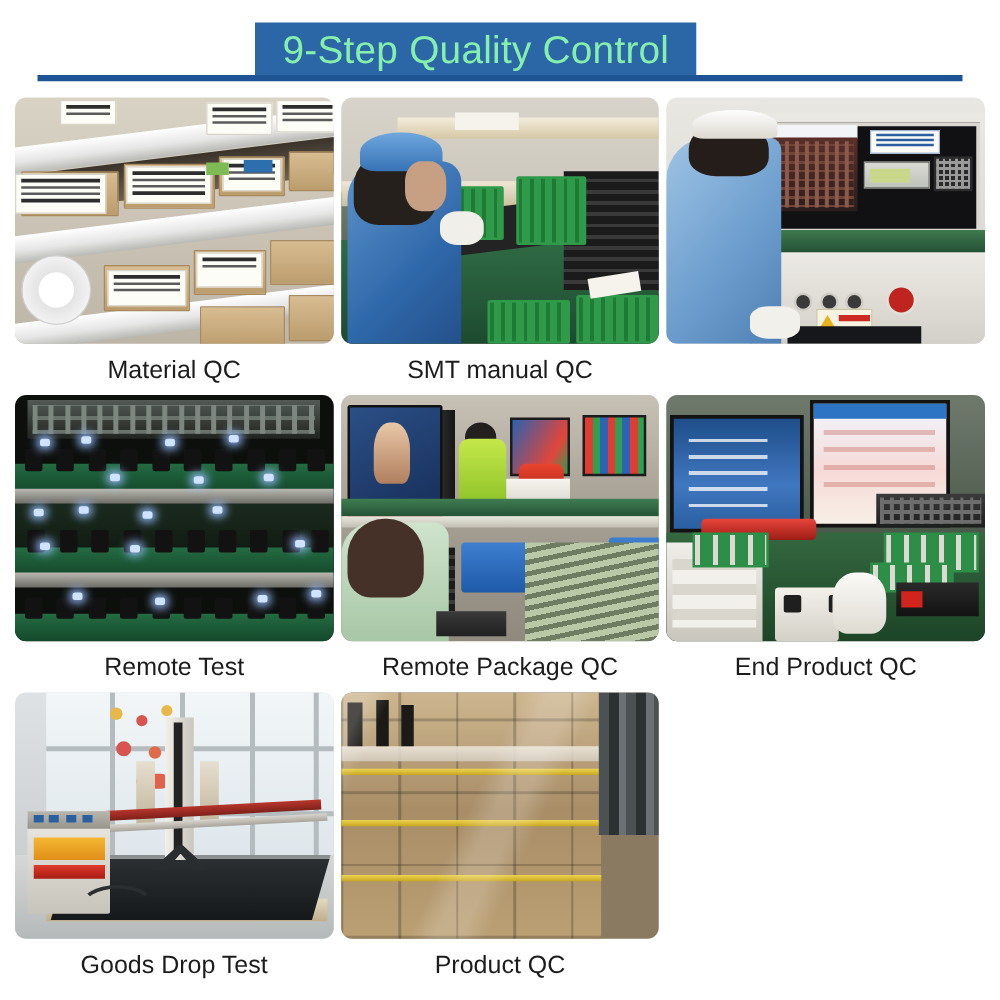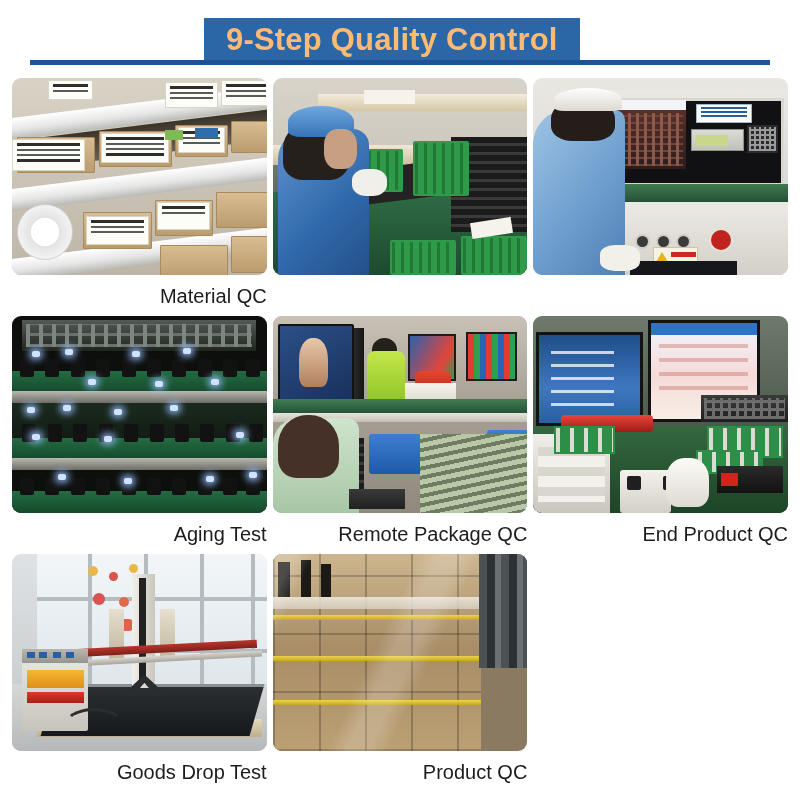--- a/index.html
+++ b/index.html
@@ -21,40 +21,40 @@
   }
   .title-banner{
     position:absolute;left:204px;top:18px;
     height:42px;
     padding:0 22px;
     background:#2b66a6;
     display:flex;align-items:center;justify-content:center;
     box-sizing:border-box;
   }
   .title-banner span{
-    color:#fdba74;
+    color:#86efac;
     font-size:31px;
-    font-weight:bold;
+    font-weight:normal;
     letter-spacing:.2px;
     white-space:nowrap;
     line-height:1;
   }
 
   
   .grid{
     position:absolute;left:0;top:78px;width:800px;height:722px;
     display:grid;
     grid-template-columns:repeat(3,1fr);
     grid-template-rows:repeat(3,1fr);
     column-gap:6px;row-gap:0px;
     padding:0 12px 8px 12px;
     box-sizing:border-box;
   }
   .cell{
-    display:flex;flex-direction:column;align-items:flex-end;
+    display:flex;flex-direction:column;align-items:center;
     justify-content:flex-start;
   }
   .photo{
     width:100%;
     height:197px;
     border-radius:9px;
     overflow:hidden;
     position:relative;
     background:#8a8a8a;
   }
@@ -435,20 +435,21 @@
       <div class="pcb pcbdots" style="left:46%;top:82%;width:26%;height:18%;"></div>
       <div class="pcb pcbdots" style="left:74%;top:80%;width:26%;height:20%;"></div>
       <div class="paper" style="left:36%;top:6%;width:20%;height:7%;"></div>
       <div class="paper" style="left:78%;top:72%;width:16%;height:8%;transform:rotate(-9deg);"></div>
       <div class="smock"></div>
       <div class="hair"></div>
       <div class="cap"></div>
       <div class="face"></div>
       <div class="glove"></div>
     </div>
+    <div class="caption">SMT manual QC</div>
   </div>
 
   <div class="cell">
     <div class="photo p3">
       <div class="machine"></div>
       <div class="screenpanel"></div>
       <div class="uiwin"></div>
       <div class="boardimg"></div>
       <div class="meter">
           <i></i>
@@ -532,21 +533,21 @@
       <div class="led" style="left:40%;top:47%;"></div>
         <div class="led" style="left:62%;top:45%;"></div>
       <div class="led" style="left:8%;top:60%;"></div>
         <div class="led" style="left:36%;top:61%;"></div>
       <div class="led" style="left:88%;top:59%;"></div>
       <div class="led" style="left:18%;top:80%;"></div>
         <div class="led" style="left:44%;top:82%;"></div>
       <div class="led" style="left:76%;top:81%;"></div>
         <div class="led" style="left:93%;top:79%;"></div>
     </div>
-    <div class="caption">Aging Test</div>
+    <div class="caption">Remote Test</div>
   </div>
 
 
   <div class="cell">
     <div class="photo p6">
       <div class="upper"></div>
       <div class="mon2">
           <i></i>
         </div>
       <div class="mon3">

